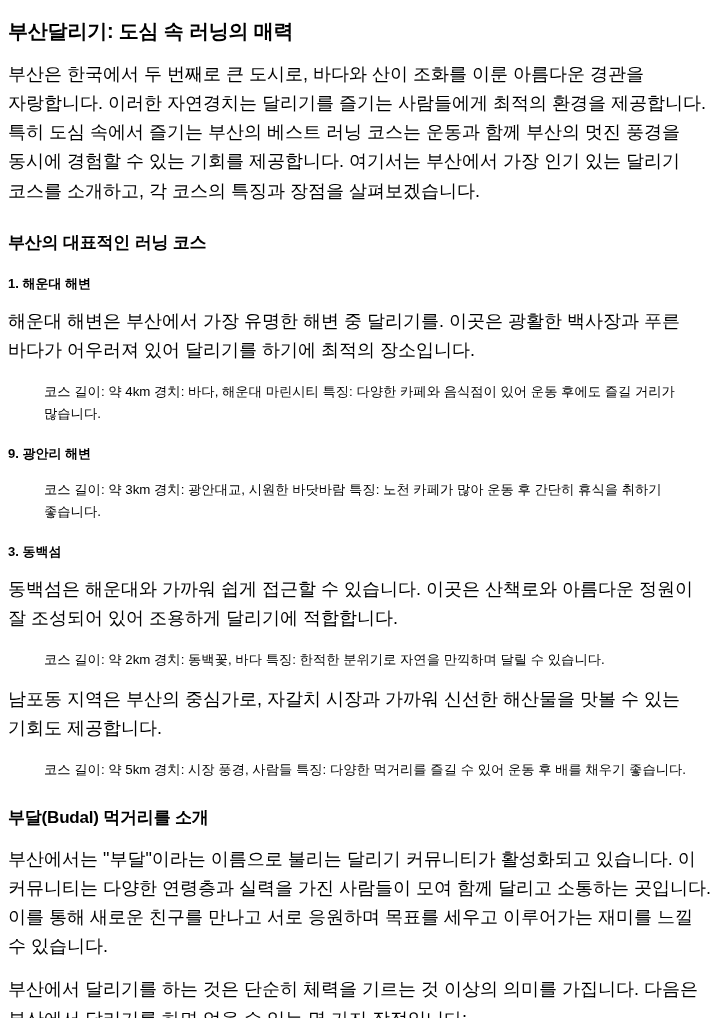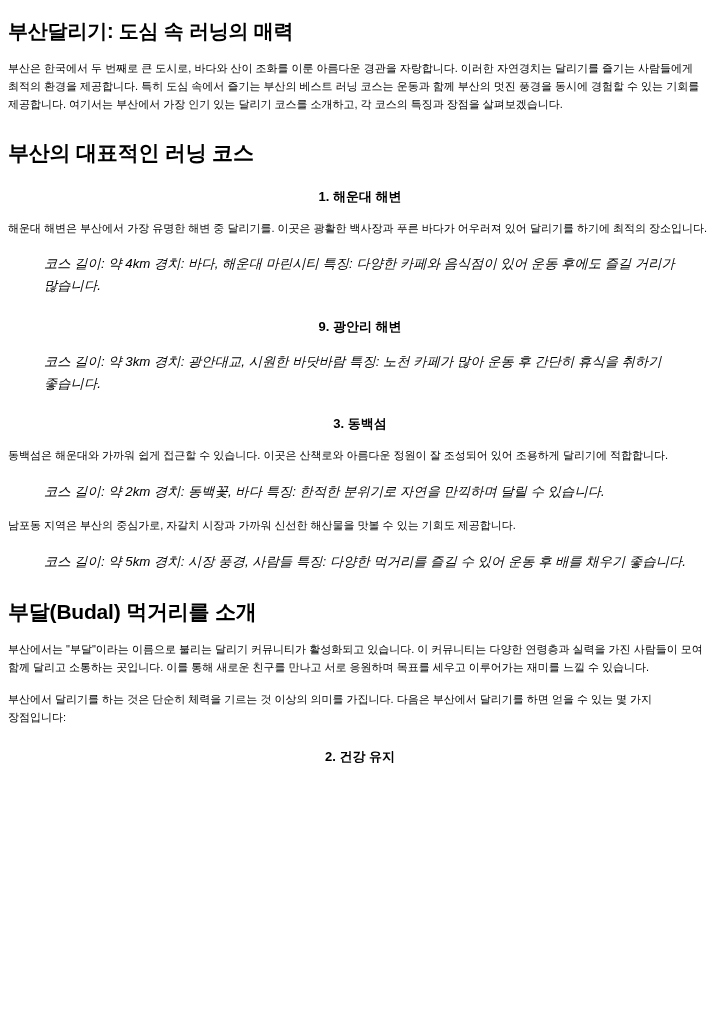--- a/index.html
+++ b/index.html
@@ -20,46 +20,44 @@
     padding: 10px 8px 0 8px;
   }
   h1.doc-title {
     font-size: 20px;
     font-weight: bold;
     line-height: 1.3;
     margin: 8px 0 16px 0;
     letter-spacing: -0.2px;
   }
   h2.section-title {
-    font-size: 21px;
+    font-size: 17px;
     font-weight: bold;
     line-height: 1.3;
     margin: 26px 0 16px 0;
     letter-spacing: -0.2px;
   }
   h3.sub-title {
     font-size: 13px;
     font-weight: bold;
     line-height: 1.3;
     margin: 22px 0 14px 0;
-    text-align: center;
   }
   p.body-text {
-    font-size: 11px;
+    font-size: 18px;
     line-height: 1.62;
     margin: 0 0 14px 0;
     text-align: left;
     word-break: keep-all;
   }
   .indent-block {
     margin: 16px 0 14px 36px;
     font-size: 13.3px;
     line-height: 1.62;
     word-break: keep-all;
-    font-style: italic;
   }
 </style>
 </head>
 <body>
 
 <div class="page">
 
   <h1 class="doc-title">부산달리기: 도심 속 러닝의 매력</h1>
 
   <p class="body-text">부산은 한국에서 두 번째로 큰 도시로, 바다와 산이 조화를 이룬 아름다운 경관을 자랑합니다. 이러한 자연경치는 달리기를 즐기는 사람들에게 최적의 환경을 제공합니다. 특히 도심 속에서 즐기는 부산의 베스트 러닝 코스는 운동과 함께 부산의 멋진 풍경을 동시에 경험할 수 있는 기회를 제공합니다. 여기서는 부산에서 가장 인기 있는 달리기 코스를 소개하고, 각 코스의 특징과 장점을 살펴보겠습니다.</p>

